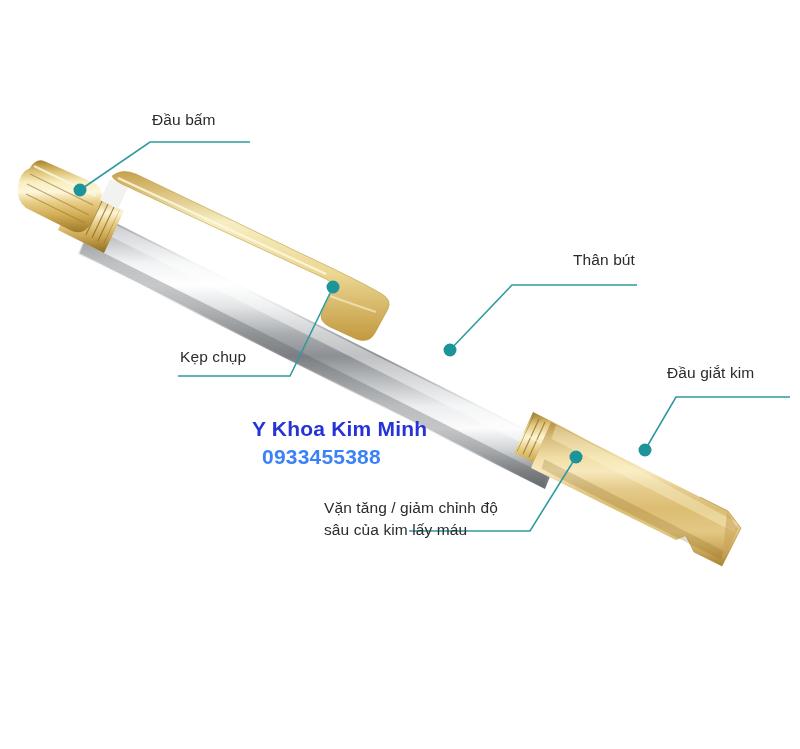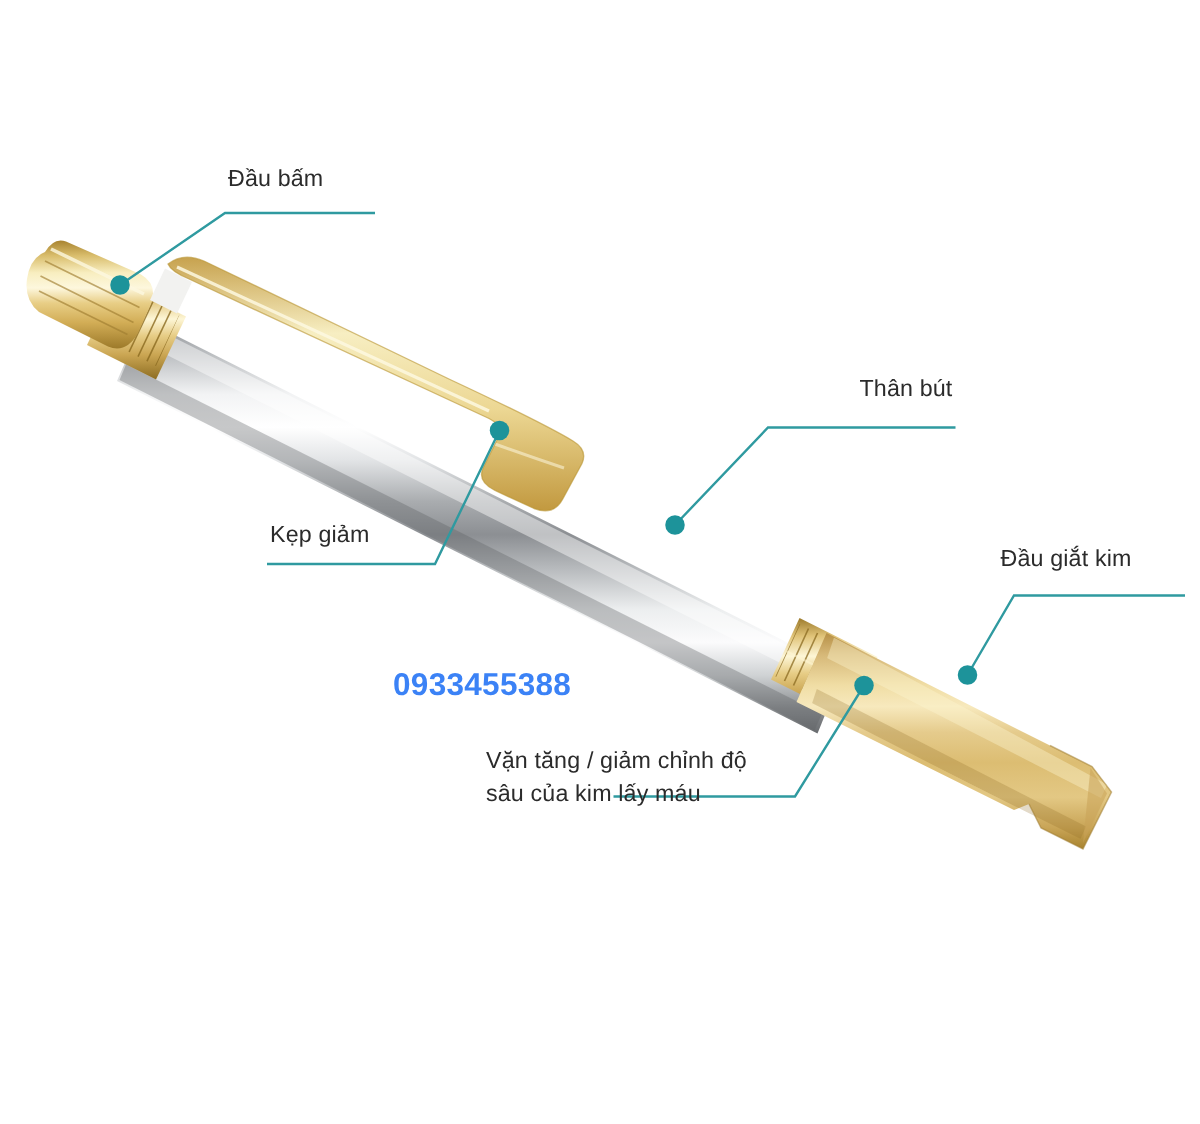--- a/index.html
+++ b/index.html
@@ -198,22 +198,23 @@
       <circle cx="645" cy="450" r="6.5"></circle>
       <circle cx="576" cy="457" r="6.5"></circle>
       <circle cx="655" cy="444" r="0"></circle>
     </g>
   </svg>
 
   <div class="lbl" id="lbl-dau-bam" style="left:152px;top:110px;">Đầu bấm</div>
 
   <div class="lbl" id="lbl-than-but" style="left:529px;top:250px;margin-left:44px;">Thân bút</div>
 
-  <div class="lbl" id="lbl-kep-giat" style="left:180px;top:347px;">Kẹp giảm</div>
+  <div class="lbl" id="lbl-kep-giat" style="left:180px;top:347px;">Kẹp chụp</div>
 
   <div class="lbl" id="lbl-dau-chup-kim" style="left:667px;top:363px;">Đầu giắt kim</div>
 
   <div class="lbl" id="lbl-van-2" style="left:324px;top:520px;">sâu của kim lấy máu</div>
   <div class="lbl" id="lbl-van-1" style="left:324px;top:498px;">Vặn tăng / giảm chỉnh độ</div>
 
+  <div class="wm" id="wm-name" style="left:252px;top:417px;color:#2633d8;">Y Khoa Kim Minh</div>
   <div class="wm" id="wm-phone" style="left:262px;top:445px;color:#3b82f6;">0933455388</div>
 
 </div>
 
 </body></html>

